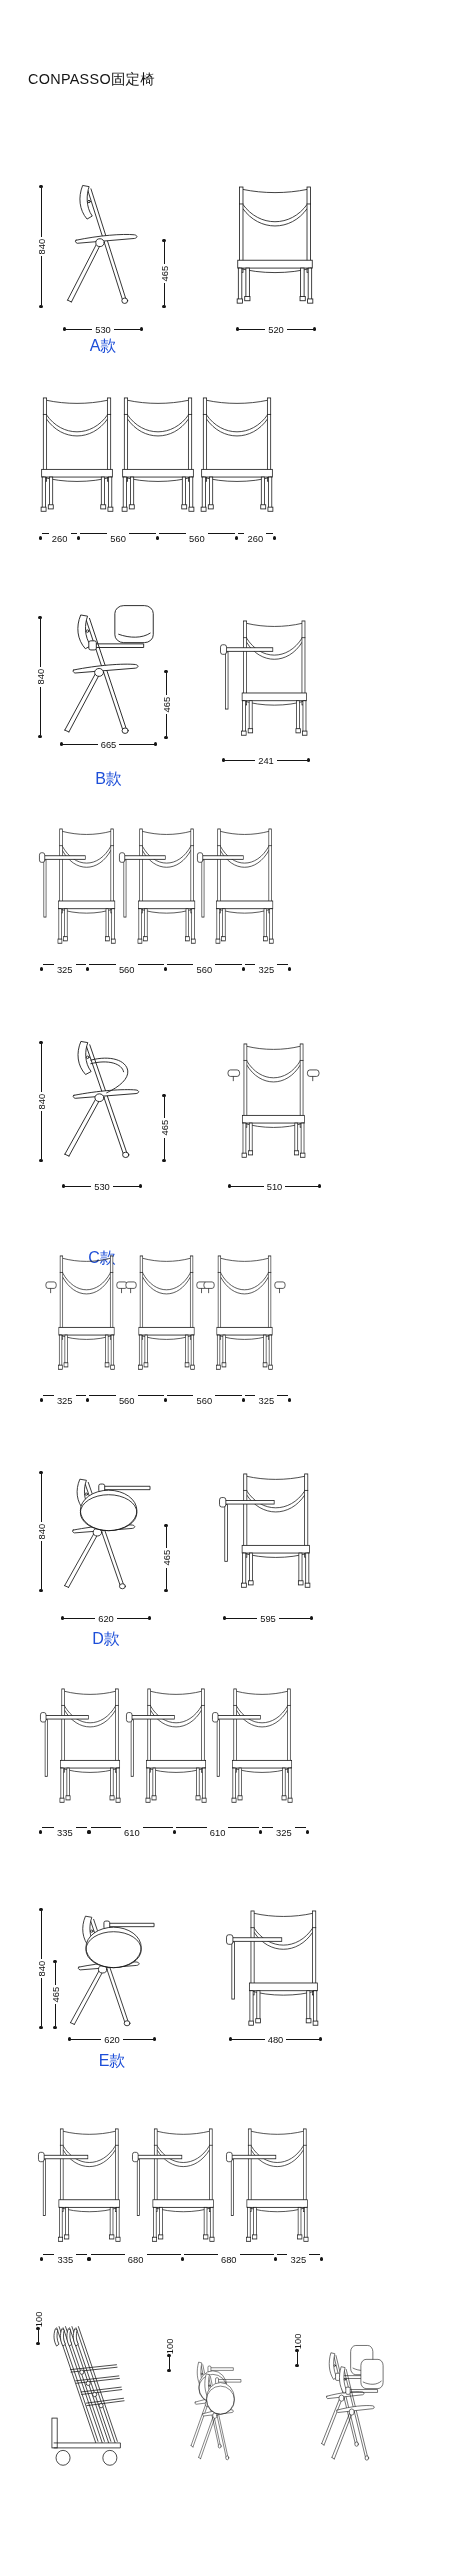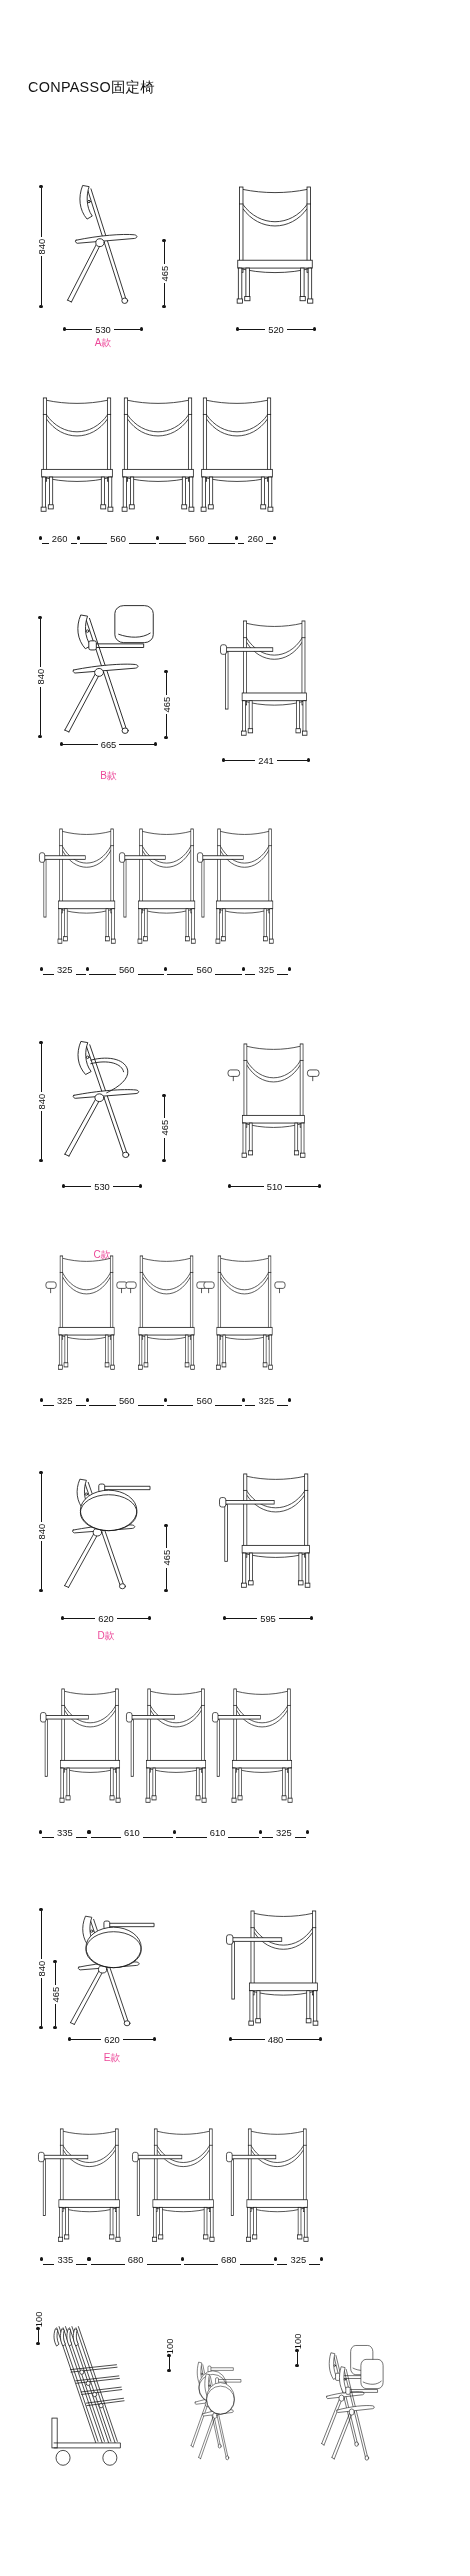--- a/index.html
+++ b/index.html
@@ -1,24 +1,24 @@
 <!DOCTYPE html>
 <html style="font-size:10px"><head>
 <meta charset="utf-8">
 <style>
   html,body{margin:0;padding:0;background:#fff;font-family:"Liberation Sans",sans-serif;color:#111;}
   #canvas{position:relative;width:470px;height:2576px;background:#fff;overflow:hidden;}
-  .page-title{position:absolute;left:28px;top:70px;font-size:14.4px;color:#141414;letter-spacing:0.3px;margin-top:8px;}
+  .page-title{position:absolute;left:28px;top:70px;font-size:14.4px;color:#141414;letter-spacing:0.3px;}
   .fig{position:absolute;overflow:visible;}
-  .variant-label{position:absolute;text-align:center;font-size:10px;color:#ec4899;}
+  .variant-label{position:absolute;text-align:center;font-size:16px;color:#1d4ed8;}
   
   .hdim{position:absolute;display:flex;align-items:center;height:10px;font-size:9.4px;}
   .hline{flex:1;height:0.6px;background:#151515;}
   .hval{padding:0 3.1px;white-space:nowrap;}
-  .seg{display:flex;align-items:flex-end;flex-basis:0;min-width:0;}
+  .seg{display:flex;align-items:flex-start;flex-basis:0;min-width:0;}
   .dot{width:3.1px;height:3.1px;border-radius:50%;background:#151515;flex:0 0 auto;}
   .vdim{position:absolute;display:flex;flex-direction:column;align-items:center;width:10px;}
   .vline{flex:1;width:0.6px;background:#151515;}
   .vval{writing-mode:vertical-rl;transform:rotate(180deg);font-size:9.4px;padding:1.9px 0;white-space:nowrap;}
   .sdim{position:absolute;display:flex;flex-direction:column;align-items:center;width:10px;}
   .sdim .vval{padding:0 0 2.5px 0;}
   .sdim .vline{flex:0 0 11.3px;}
 </style>
 </head>
 <body>

